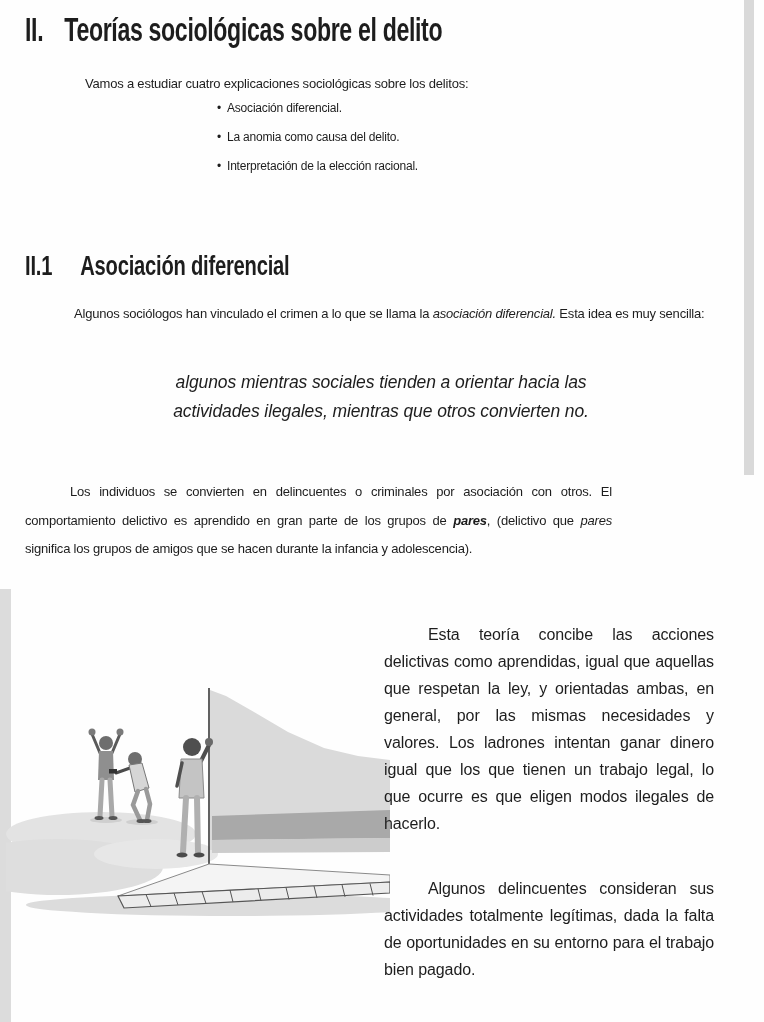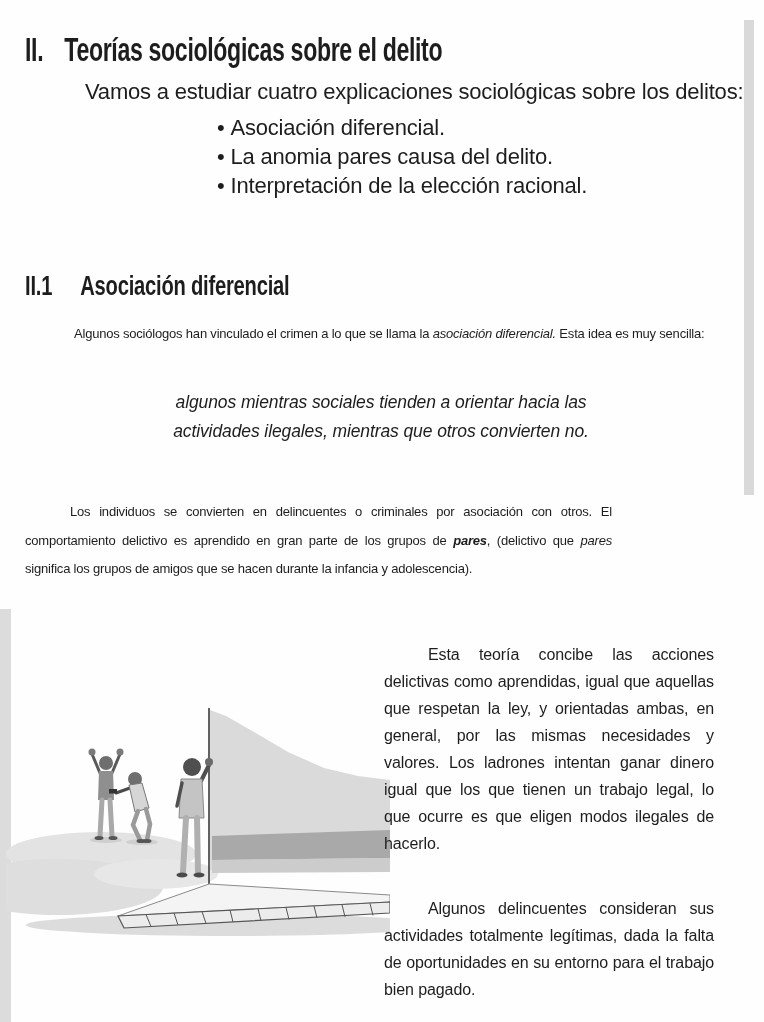--- a/index.html
+++ b/index.html
@@ -4,21 +4,21 @@
 <style>
   * { margin: 0; padding: 0; box-sizing: border-box; }
   html, body { width: 764px; height: 1022px; }
   body {
     position: relative;
     background: #fefefe;
     color: #1d1d1d;
     font-family: "Liberation Sans", sans-serif;
     overflow: hidden;
   }
-  .page { position: absolute; inset: 0; margin-top: 20px; }
+  .page { position: absolute; inset: 0; }
 
   
   .edge-strip-right {
     position: absolute; left: 744px; top: 0; width: 10px; height: 475px;
     background: #d9d9d9;
   }
   .edge-strip-left {
     position: absolute; left: 0; top: 589px; width: 11px; height: 433px;
     background: #dcdcdc;
   }
@@ -33,28 +33,28 @@
   }
   .h2 {
     position: absolute; left: 25px; top: 251px;
     font-size: 28px; font-weight: bold; line-height: 30px;
     white-space: nowrap; display: flex; gap: 39px;
     transform: scaleX(0.72); transform-origin: 0 0;
     letter-spacing: -0.3px;
   }
 
   .intro {
-    position: absolute; left: 85px; top: 61px;
-    font-size: 22px; line-height: 22px; letter-spacing: -0.2px;
+    position: absolute; left: 85px; top: 73px;
+    font-size: 13px; line-height: 22px; letter-spacing: -0.2px;
     white-space: nowrap;
   }
 
   .bullets {
     position: absolute; left: 217px; top: 94px;
-    list-style: none; font-size: 22px; line-height: 28.8px;
+    list-style: none; font-size: 12px; line-height: 28.8px;
     letter-spacing: -0.2px;
   }
   .bullets .marker { margin-right: 6px; }
 
   .para {
     font-size: 13px; line-height: 28.5px; letter-spacing: -0.2px;
     text-align: justify;
   }
   .para1 { position: absolute; left: 25px; top: 300px; width: 713px; text-indent: 49px; }
   .quote {
@@ -87,21 +87,21 @@
 
   <div class="h1">
     <span>II.</span>
     <span>Teorías sociológicas sobre el delito</span>
   </div>
 
   <div class="intro">Vamos a estudiar cuatro explicaciones sociológicas sobre los delitos:</div>
 
   <ul class="bullets">
     <li><span class="marker">•</span><span>Asociación diferencial.</span></li>
-    <li><span class="marker">•</span><span>La anomia pares causa del delito.</span></li>
+    <li><span class="marker">•</span><span>La anomia como causa del delito.</span></li>
     <li><span class="marker">•</span><span>Interpretación de la elección racional.</span></li>
   </ul>
 
   <div class="h2">
     <span>II.1</span>
     <span>Asociación diferencial</span>
   </div>
 
   <p class="para para1"><span>Algunos sociólogos han vinculado el crimen a lo que se llama la </span><span class="it">asociación diferencial.</span><span> Esta idea es muy sencilla:</span></p>
 

